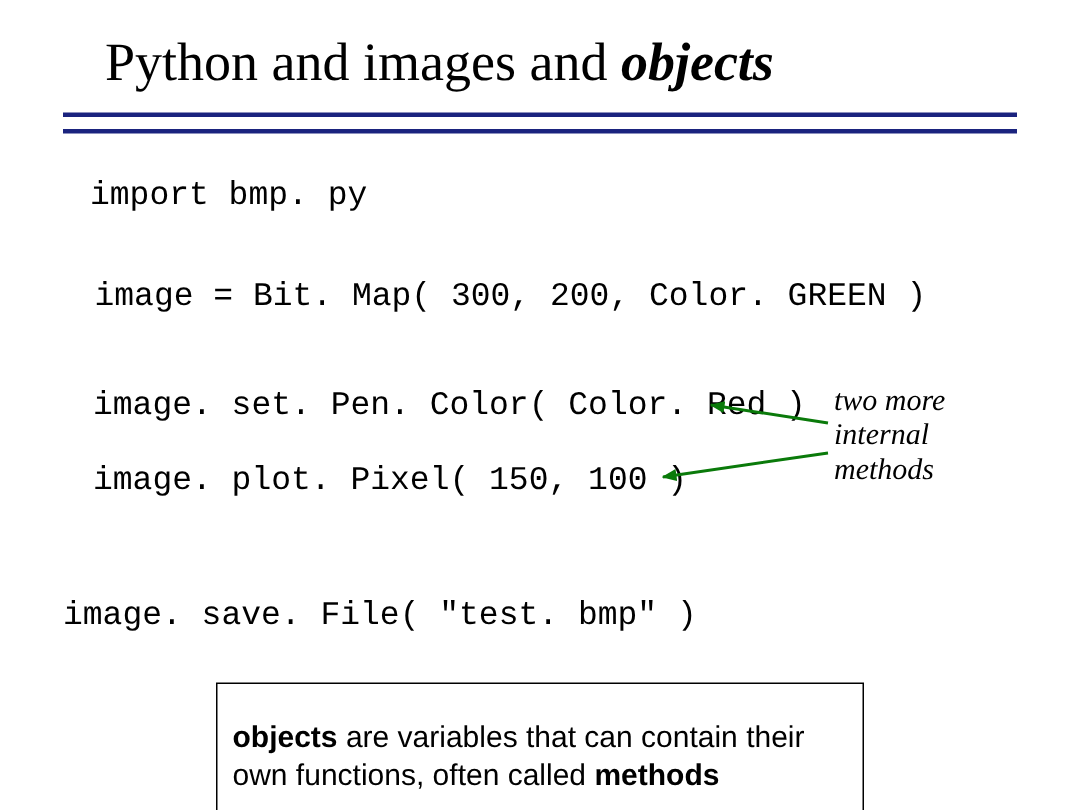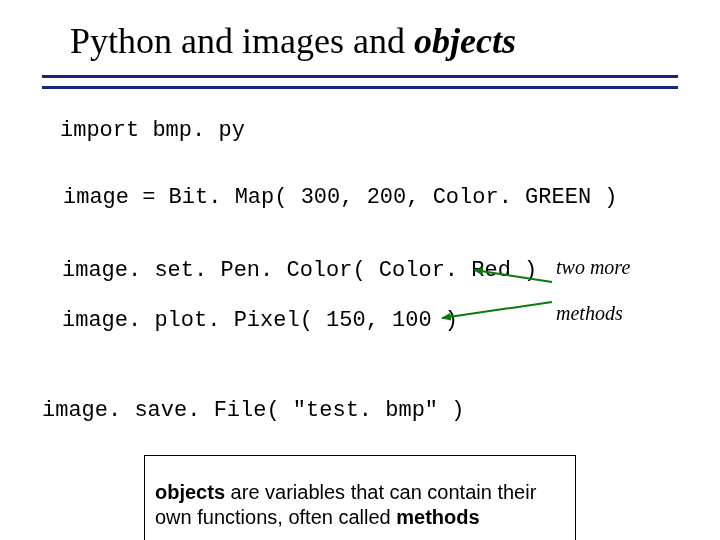--- a/index.html
+++ b/index.html
@@ -92,21 +92,21 @@
   <div class="rule r2"></div>
 
   <div class="code c-import">import bmp. py</div>
   <div class="code c-image">image = Bit. Map( 300, 200, Color. GREEN )</div>
   <div class="code c-setpen">image. set. Pen. Color( Color. Red )</div>
   <div class="code c-plot">image. plot. Pixel( 150, 100 )</div>
   <div class="code c-save">image. save. File( "test. bmp" )</div>
 
   <div class="annot">
     <span>two more</span><br>
-    <br>
+    <span>internal</span><br>
     <span>methods</span>
   </div>
 
   <svg class="arrows" viewBox="0 0 720 540">
     <defs>
       <marker id="arrowhead" markerWidth="10" markerHeight="8" refX="9" refY="4" orient="auto" markerUnits="userSpaceOnUse">
         <path d="M0,0 L10,4 L0,8 Z" fill="#0a7a0a"></path>
       </marker>
     </defs>
     <line x1="552" y1="282" x2="474" y2="270" stroke="#0a7a0a" stroke-width="2" marker-end="url(#arrowhead)"></line>

